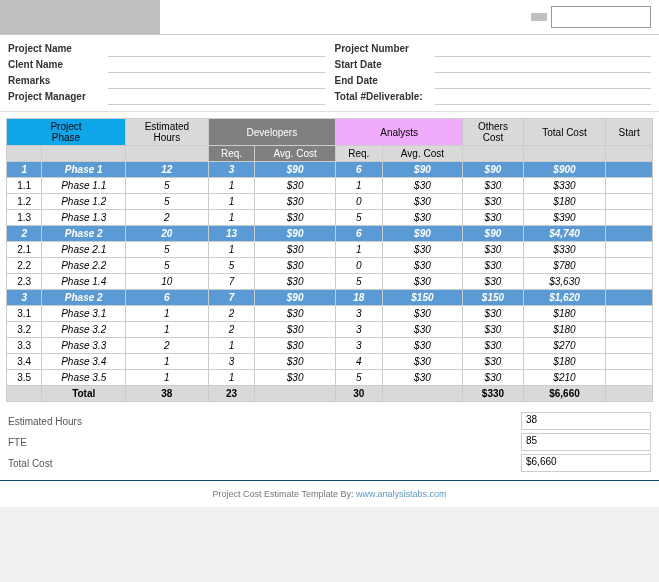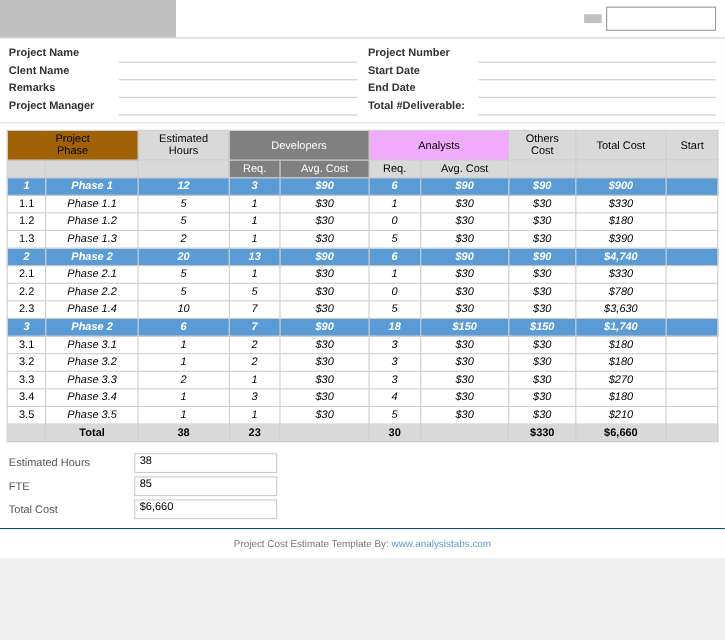--- a/index.html
+++ b/index.html
@@ -93,21 +93,21 @@
     table.main-table {
       width: 100%;
       border-collapse: collapse;
       font-size: 10px;
     }
     table.main-table th, table.main-table td {
       border: 1px solid #ccc;
       padding: 2px 4px;
       text-align: center;
     }
-    .th-project { background: #a16207; text-align: left; margin-left: 44px; }
+    .th-project { background: #0ea5e9; text-align: left; margin-left: 44px; }
     .th-estim { background: #d9d9d9; }
     .th-developers { background: #808080; color: #fff; }
     .th-analysts { background: #f0abfc; }
     .th-others { background: #d9d9d9; }
     .th-total { background: #d9d9d9; }
     .th-status { background: #d9d9d9; }
     .th-sub { background: #d9d9d9; }
     .th-sub-dark { background: #808080; color: #fff; }
 
     
@@ -127,20 +127,21 @@
     .summary-section {
       padding: 8px 8px 4px 8px;
       display: flex;
       flex-direction: column;
       gap: 3px;
     }
     .summary-row {
       display: flex;
       align-items: center;
       gap: 4px;
+      justify-content: space-between;
     }
     .summary-label {
       width: 110px;
       font-size: 10px;
       color: #555;
     }
     .summary-value {
       border: 1px solid #ccc;
       width: 130px;
       height: 18px;
@@ -336,21 +337,21 @@
     </tr>
           <tr class="phase-header-row">
       <td style="font-weight:bold;">3</td>
       <td class="text-left text-italic">Phase 2</td>
       <td><em>6</em></td>
       <td><em>7</em></td>
       <td><em>$90</em></td>
       <td><em>18</em></td>
       <td><em>$150</em></td>
       <td><em>$150</em></td>
-      <td><em>$1,740</em></td>
+      <td><em>$1,620</em></td>
       <td></td>
     </tr>
           <tr class="sub-row">
       <td>3.1</td>
       <td class="text-left text-italic"><em>Phase 3.1</em></td>
       <td><em>1</em></td>
       <td><em>2</em></td>
       <td><em>$30</em></td>
       <td><em>3</em></td>
       <td><em>$30</em></td>

